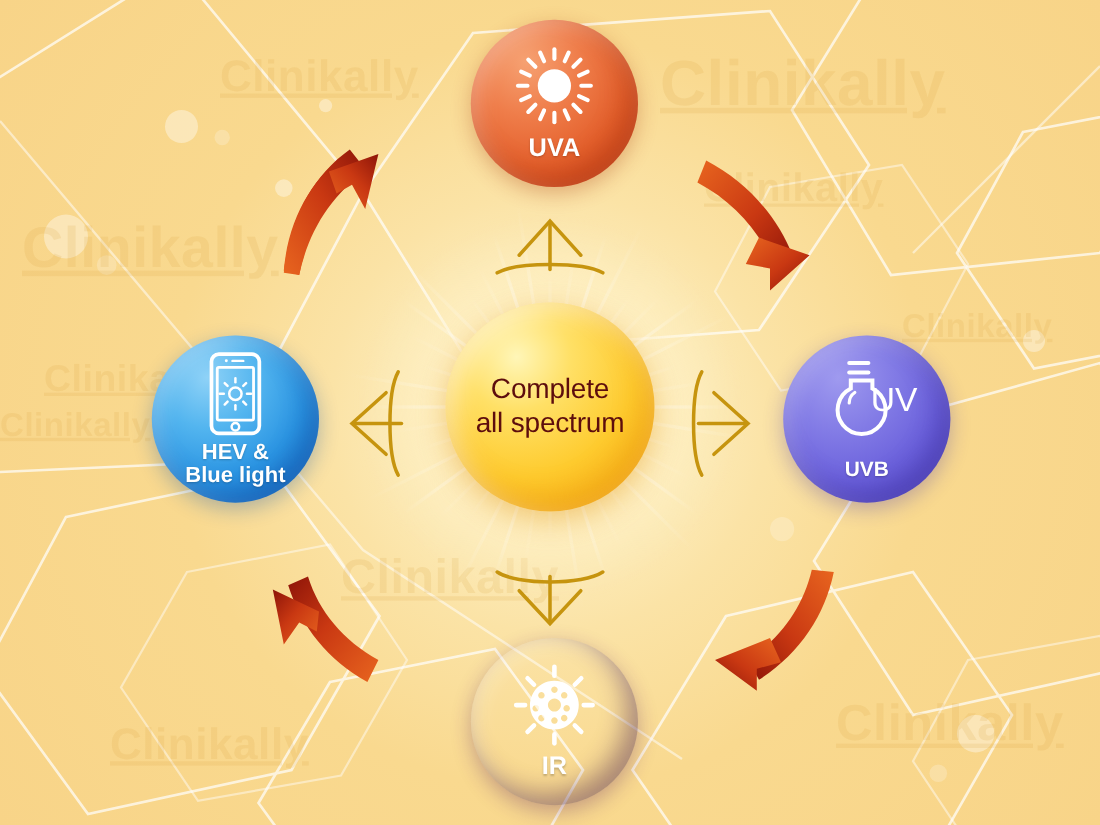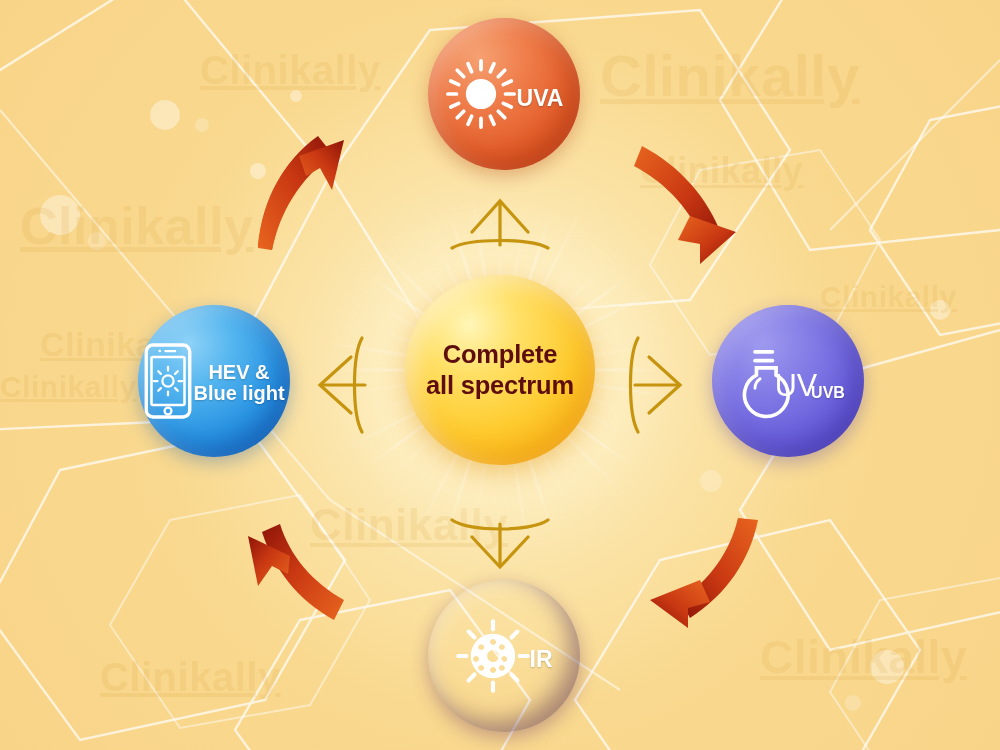--- a/index.html
+++ b/index.html
@@ -23,47 +23,47 @@
   
   .glow{position:absolute;left:330px;top:200px;width:340px;height:340px;
     border-radius:50%;
     background:radial-gradient(circle, rgba(255,244,210,.95) 0%, rgba(255,240,195,.6) 40%, rgba(255,235,180,0) 72%);
     filter:blur(6px);}
   .rays{position:absolute;left:340px;top:210px;width:320px;height:320px;}
   .ray{position:absolute;left:50%;top:50%;width:3px;height:158px;
     background:linear-gradient(to top, rgba(255,255,255,0) 0%, rgba(255,255,255,.92) 55%, rgba(255,255,255,0) 100%);
     transform-origin:50% 0%;}
 
-  .node{position:absolute;border-radius:50%;display:flex;flex-direction:row;
+  .node{position:absolute;border-radius:50%;display:flex;flex-direction:column;
     align-items:center;justify-content:center;text-align:center;}
   .node .lbl{color:#fff;font-weight:700;line-height:1.05;
     text-shadow:0 1px 2px rgba(0,0,0,.22);}
 
   
   #center-node{left:405px;top:275px;width:190px;height:190px;
     background:
       radial-gradient(circle at 34% 26%, #fff6b8 0%, #ffe066 26%, #fecb2e 58%, #f9ad12 86%, #ef9b08 100%);
     box-shadow:0 8px 26px rgba(226,150,20,.45), inset -10px -12px 26px rgba(214,130,10,.28),
       inset 8px 8px 22px rgba(255,255,255,.55);}
-  #center-node .ctext{color:#5d0d0d;font-weight:700;font-size:25.5px;line-height:1.22;
+  #center-node .ctext{color:#5d0d0d;font-weight:400;font-size:25.5px;line-height:1.22;
      letter-spacing:-.2px;}
 
   
   #node-uva{left:428px;top:18px;width:152px;height:152px;
     background:radial-gradient(circle at 33% 25%, #f6a172 0%, #ef7d4a 32%, #e4602c 62%, #d4491c 88%, #c43f16 100%);
     box-shadow:0 6px 18px rgba(170,60,20,.32), inset -10px -10px 22px rgba(150,40,10,.35),
       inset 6px 6px 18px rgba(255,255,255,.30);}
   #node-uva .lbl{font-size:23px;margin-top:8px;}
 
   
   #node-uvb{left:712px;top:305px;width:152px;height:152px;
     background:radial-gradient(circle at 33% 25%, #9f9aef 0%, #837ce6 32%, #6b61dc 62%, #5a4fce 88%, #5247c4 100%);
     box-shadow:0 6px 18px rgba(70,55,170,.32), inset -10px -10px 22px rgba(50,35,140,.38),
       inset 6px 6px 18px rgba(255,255,255,.28);}
-  #node-uvb .lbl{font-size:16px;margin-top:24px;}
+  #node-uvb .lbl{font-size:19px;margin-top:24px;}
 
   
   #node-ir{left:428px;top:580px;width:152px;height:152px;
     background:radial-gradient(circle at 33% 25%, #c濁 0%, #bf4fa6 0%, #a93f96 28%, #8b3486 58%, #6b2c74 86%, #5c2668 100%);
     box-shadow:0 6px 18px rgba(90,30,100,.32), inset -10px -10px 22px rgba(60,20,75,.42),
       inset 6px 6px 18px rgba(255,255,255,.25);}
   #node-ir .lbl{font-size:23px;margin-top:6px;}
 
   
   #node-hev{left:138px;top:305px;width:152px;height:152px;

